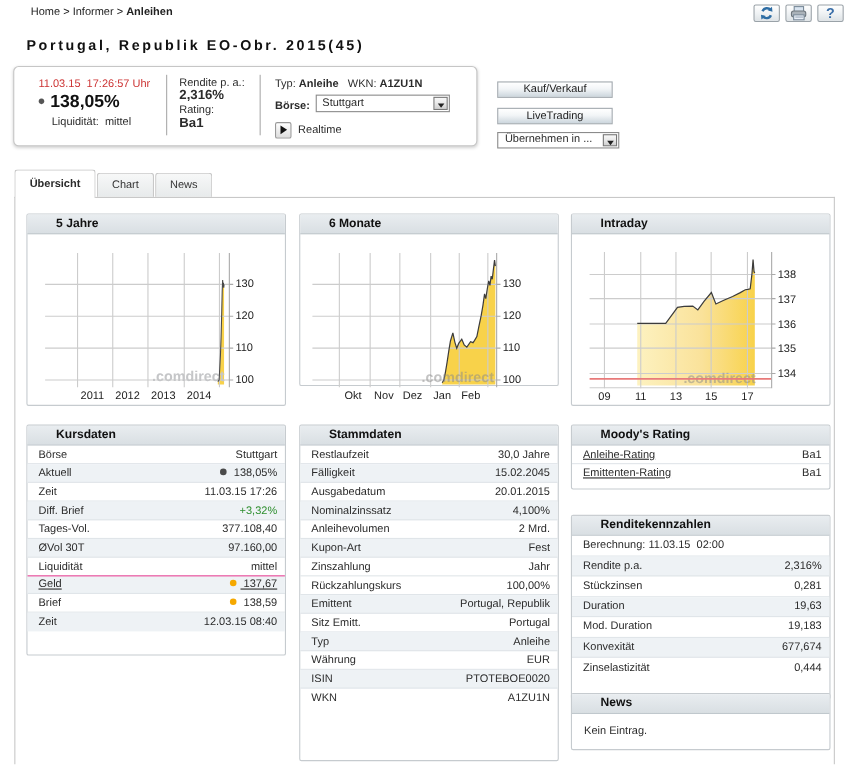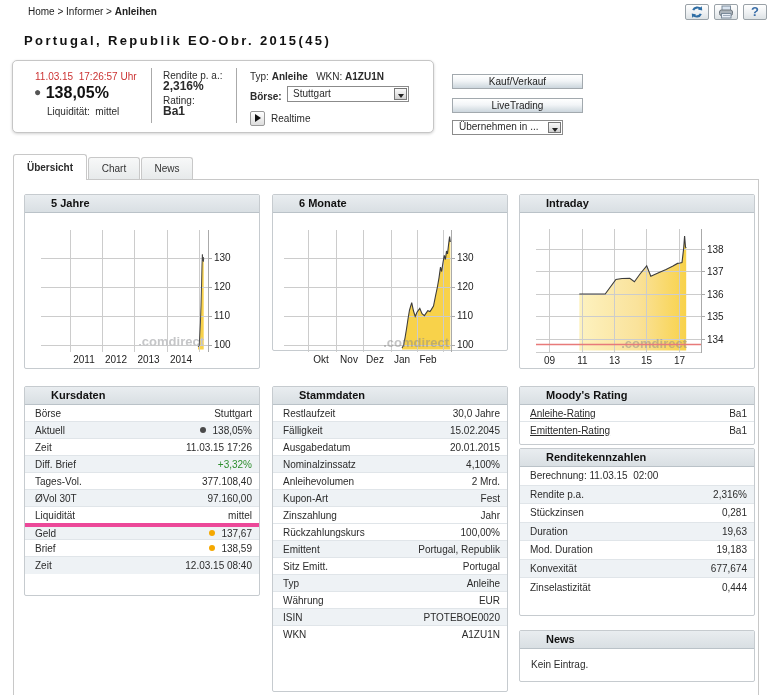--- a/index.html
+++ b/index.html
@@ -7,21 +7,21 @@
   font-family:"Liberation Sans",sans-serif;font-size:10px;color:#2b2b2b;overflow:hidden;}
 .abs{position:absolute;}
 
 .icobtn{position:absolute;top:4px;width:24px;height:16px;border:1px solid #9aa2a8;border-radius:2px;
   background:linear-gradient(#ffffff,#eef1f3 55%,#dde2e5);box-sizing:border-box;text-align:center;}
 
 #infobox{left:12px;top:60px;width:420px;height:71px;border:1px solid #c6c6c6;border-radius:5px;
   background:#fff;box-shadow:0 1px 3px rgba(0,0,0,0.18);}
 .vdiv{position:absolute;top:7px;height:55px;width:1px;background:#aaa;}
 
-.gbtn{position:absolute;left:452px;width:131px;height:15px;border:1px solid #a2a9ae;box-sizing:border-box;
+.gbtn{position:absolute;left:452px;width:105px;height:15px;border:1px solid #a2a9ae;box-sizing:border-box;
   background:linear-gradient(#ffffff,#f2f5f7 45%,#ccd6dd);text-align:center;line-height:13px;color:#222;}
 
 .sel{position:absolute;box-sizing:border-box;border:1px solid #8b8b8b;background:#fff;}
 .selarr{position:absolute;right:1px;top:1px;bottom:1px;width:13px;border:1px solid #777;box-sizing:border-box;
   background:linear-gradient(#f8f8f8,#e8e8e8 50%,#cfcfcf);}
 .selarr:after{content:"";position:absolute;left:3px;top:5px;border:3.5px solid transparent;border-top:4px solid #222;}
 
 .tab{position:absolute;box-sizing:border-box;border:1px solid #c8c8c8;border-bottom:none;
   border-radius:3px 3px 0 0;text-align:center;}
 .tabin{top:157px;height:22px;background:linear-gradient(#f7f8f8,#e7eaeb);color:#333;line-height:22px;}
@@ -29,21 +29,21 @@
 #container{left:13px;top:179px;width:746px;height:516px;border:1px solid #c8c8c8;border-bottom:none;box-sizing:border-box;background:#fff;}
 
 .panel{position:absolute;width:236px;border:1px solid #c6cbcf;border-radius:2px;box-sizing:border-box;background:#fff;}
 .phead{height:18px;background:linear-gradient(#e9edf0,#d9dfe3);border-bottom:1px solid #bac2c8;
   font-weight:bold;font-size:11px;color:#111;line-height:17px;padding-left:26px;box-sizing:border-box;}
 .row{height:17px;box-sizing:border-box;border-bottom:1px solid #e0e5e9;display:flex;align-items:center;}
 .row:last-child{border-bottom:none;}
 .row.alt{background:#eef2f5;}
 .row .l{padding-left:10px;flex:1 1 auto;white-space:nowrap;}
 .row .r{padding-right:7px;text-align:right;white-space:nowrap;}
-.sep{border-top:4px solid #ec4899;margin-top:-1px;}
+.sep{border-top:1px solid #ec4899;margin-top:-1px;text-decoration:underline;}
 .dot{display:inline-block;width:6px;height:6px;border-radius:50%;vertical-align:1px;margin-right:4px;}
 a.tlink{color:#2b2b2b;text-decoration:underline;}
 #rk .row{height:18.5px;}
 </style>
 </head>
 <body>
 
 <div class="abs" style="left:28px;top:6px;color:#222;">Home &gt; Informer &gt; <b>Anleihen</b></div>
 
 <div class="icobtn" style="left:685px;">
@@ -331,21 +331,21 @@
   <div class="row">
       <span class="l"><a class="tlink" href="#">Anleihe-Rating</a></span>
       <span class="r">Ba1</span>
     </div>
   <div class="row">
       <span class="l"><a class="tlink" href="#">Emittenten-Rating</a></span>
       <span class="r">Ba1</span>
     </div>
 </div>
 
-<div class="panel" style="left:519px;top:448px;height:168px;" id="rk">
+<div class="panel" style="left:519px;top:468px;height:168px;" id="rk">
   <div class="phead">Renditekennzahlen</div>
   <div class="row">
       <span class="l">Berechnung: 11.03.15&nbsp; 02:00</span>
     </div>
   <div class="row alt">
       <span class="l">Rendite p.a.</span>
       <span class="r">2,316%</span>
     </div>
   <div class="row">
       <span class="l">Stückzinsen</span>

